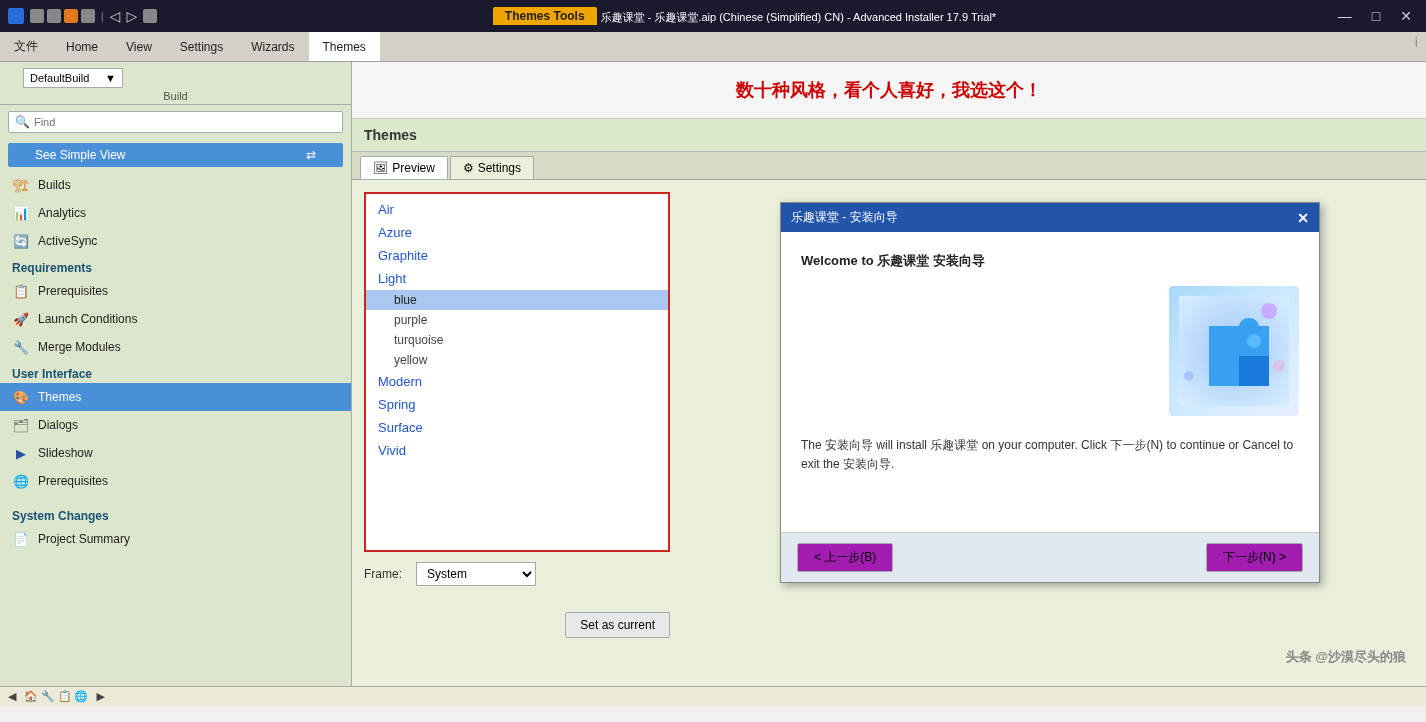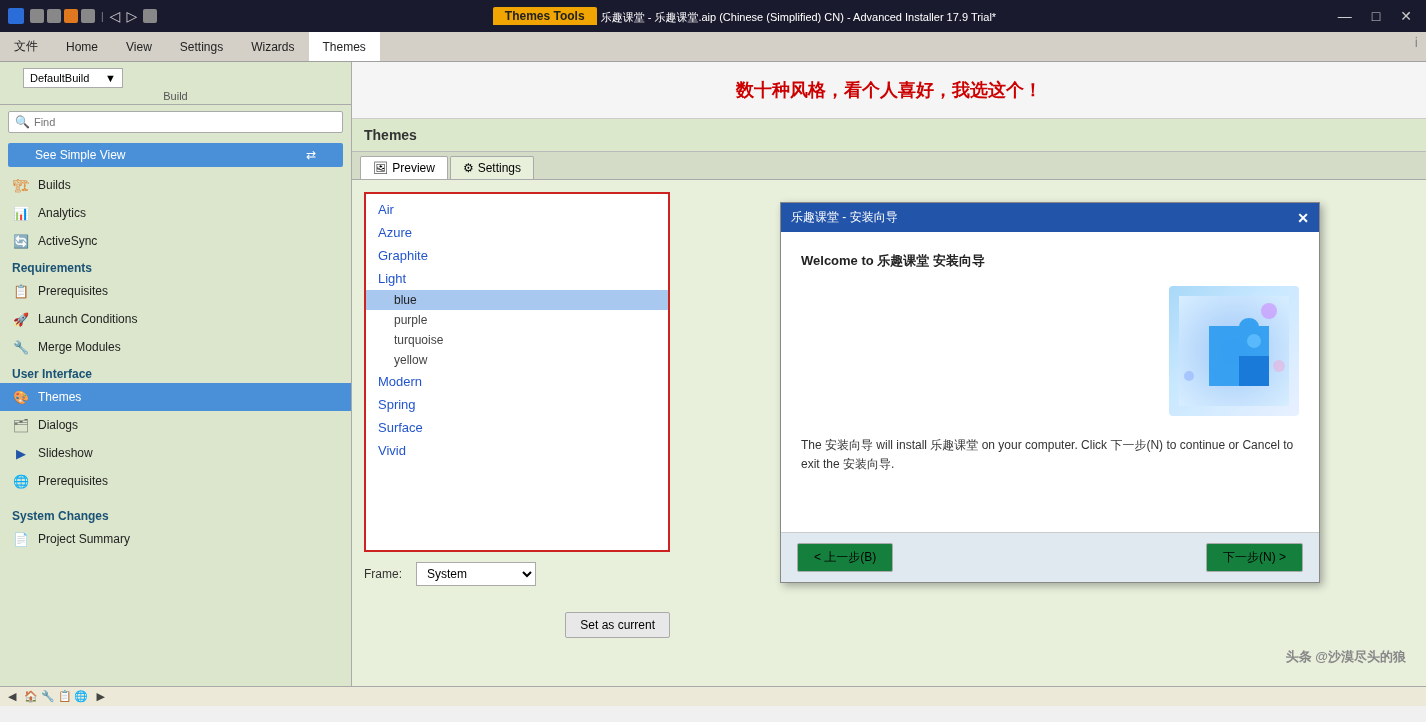--- a/index.html
+++ b/index.html
@@ -79,21 +79,21 @@
     
     #preview-area { flex: 1; display: flex; align-items: flex-start; justify-content: center; padding-top: 10px; }
     #installer-window { width: 540px; background: #f0f8ff; border: 1px solid #888; box-shadow: 3px 3px 8px rgba(0,0,0,0.3); position: relative; }
     #installer-titlebar { background: #2255aa; color: white; padding: 6px 10px; display: flex; justify-content: space-between; align-items: center; font-size: 12px; }
     .installer-close { color: white; cursor: pointer; font-size: 14px; font-weight: bold; }
     #installer-body { padding: 20px; background: white; min-height: 300px; }
     #installer-welcome { font-size: 13px; font-weight: bold; color: #222; margin-bottom: 16px; }
     #installer-graphic { width: 130px; height: 130px; float: right; margin: 0 0 10px 16px; }
     #installer-text { font-size: 12px; color: #333; line-height: 1.6; margin-top: 80px; clear: both; padding-top: 10px; }
     #installer-footer { background: #e0e8f0; padding: 10px 16px; display: flex; justify-content: space-between; border-top: 1px solid #ccc; }
-    .installer-btn { background: #15803d; border: 1px solid #aaa; padding: 5px 16px; cursor: pointer; font-size: 12px; border-radius: 2px; }
+    .installer-btn { background: #a21caf; border: 1px solid #aaa; padding: 5px 16px; cursor: pointer; font-size: 12px; border-radius: 2px; }
 
     
     #watermark { position: absolute; bottom: 8px; right: 8px; color: #888; font-size: 13px; font-weight: bold; }
 
     
     .puzzle-graphic { width: 130px; height: 130px; background: linear-gradient(135deg, #a8d8f8 0%, #c8e8ff 40%, #e8f0ff 100%); border-radius: 4px; display: flex; align-items: center; justify-content: center; overflow: hidden; }
 
     
     #bottom-bar { height: 20px; background: #ece9d8; border-top: 1px solid #aaa; display: flex; align-items: center; padding: 0 8px; font-size: 11px; color: #444; }
   </style>

